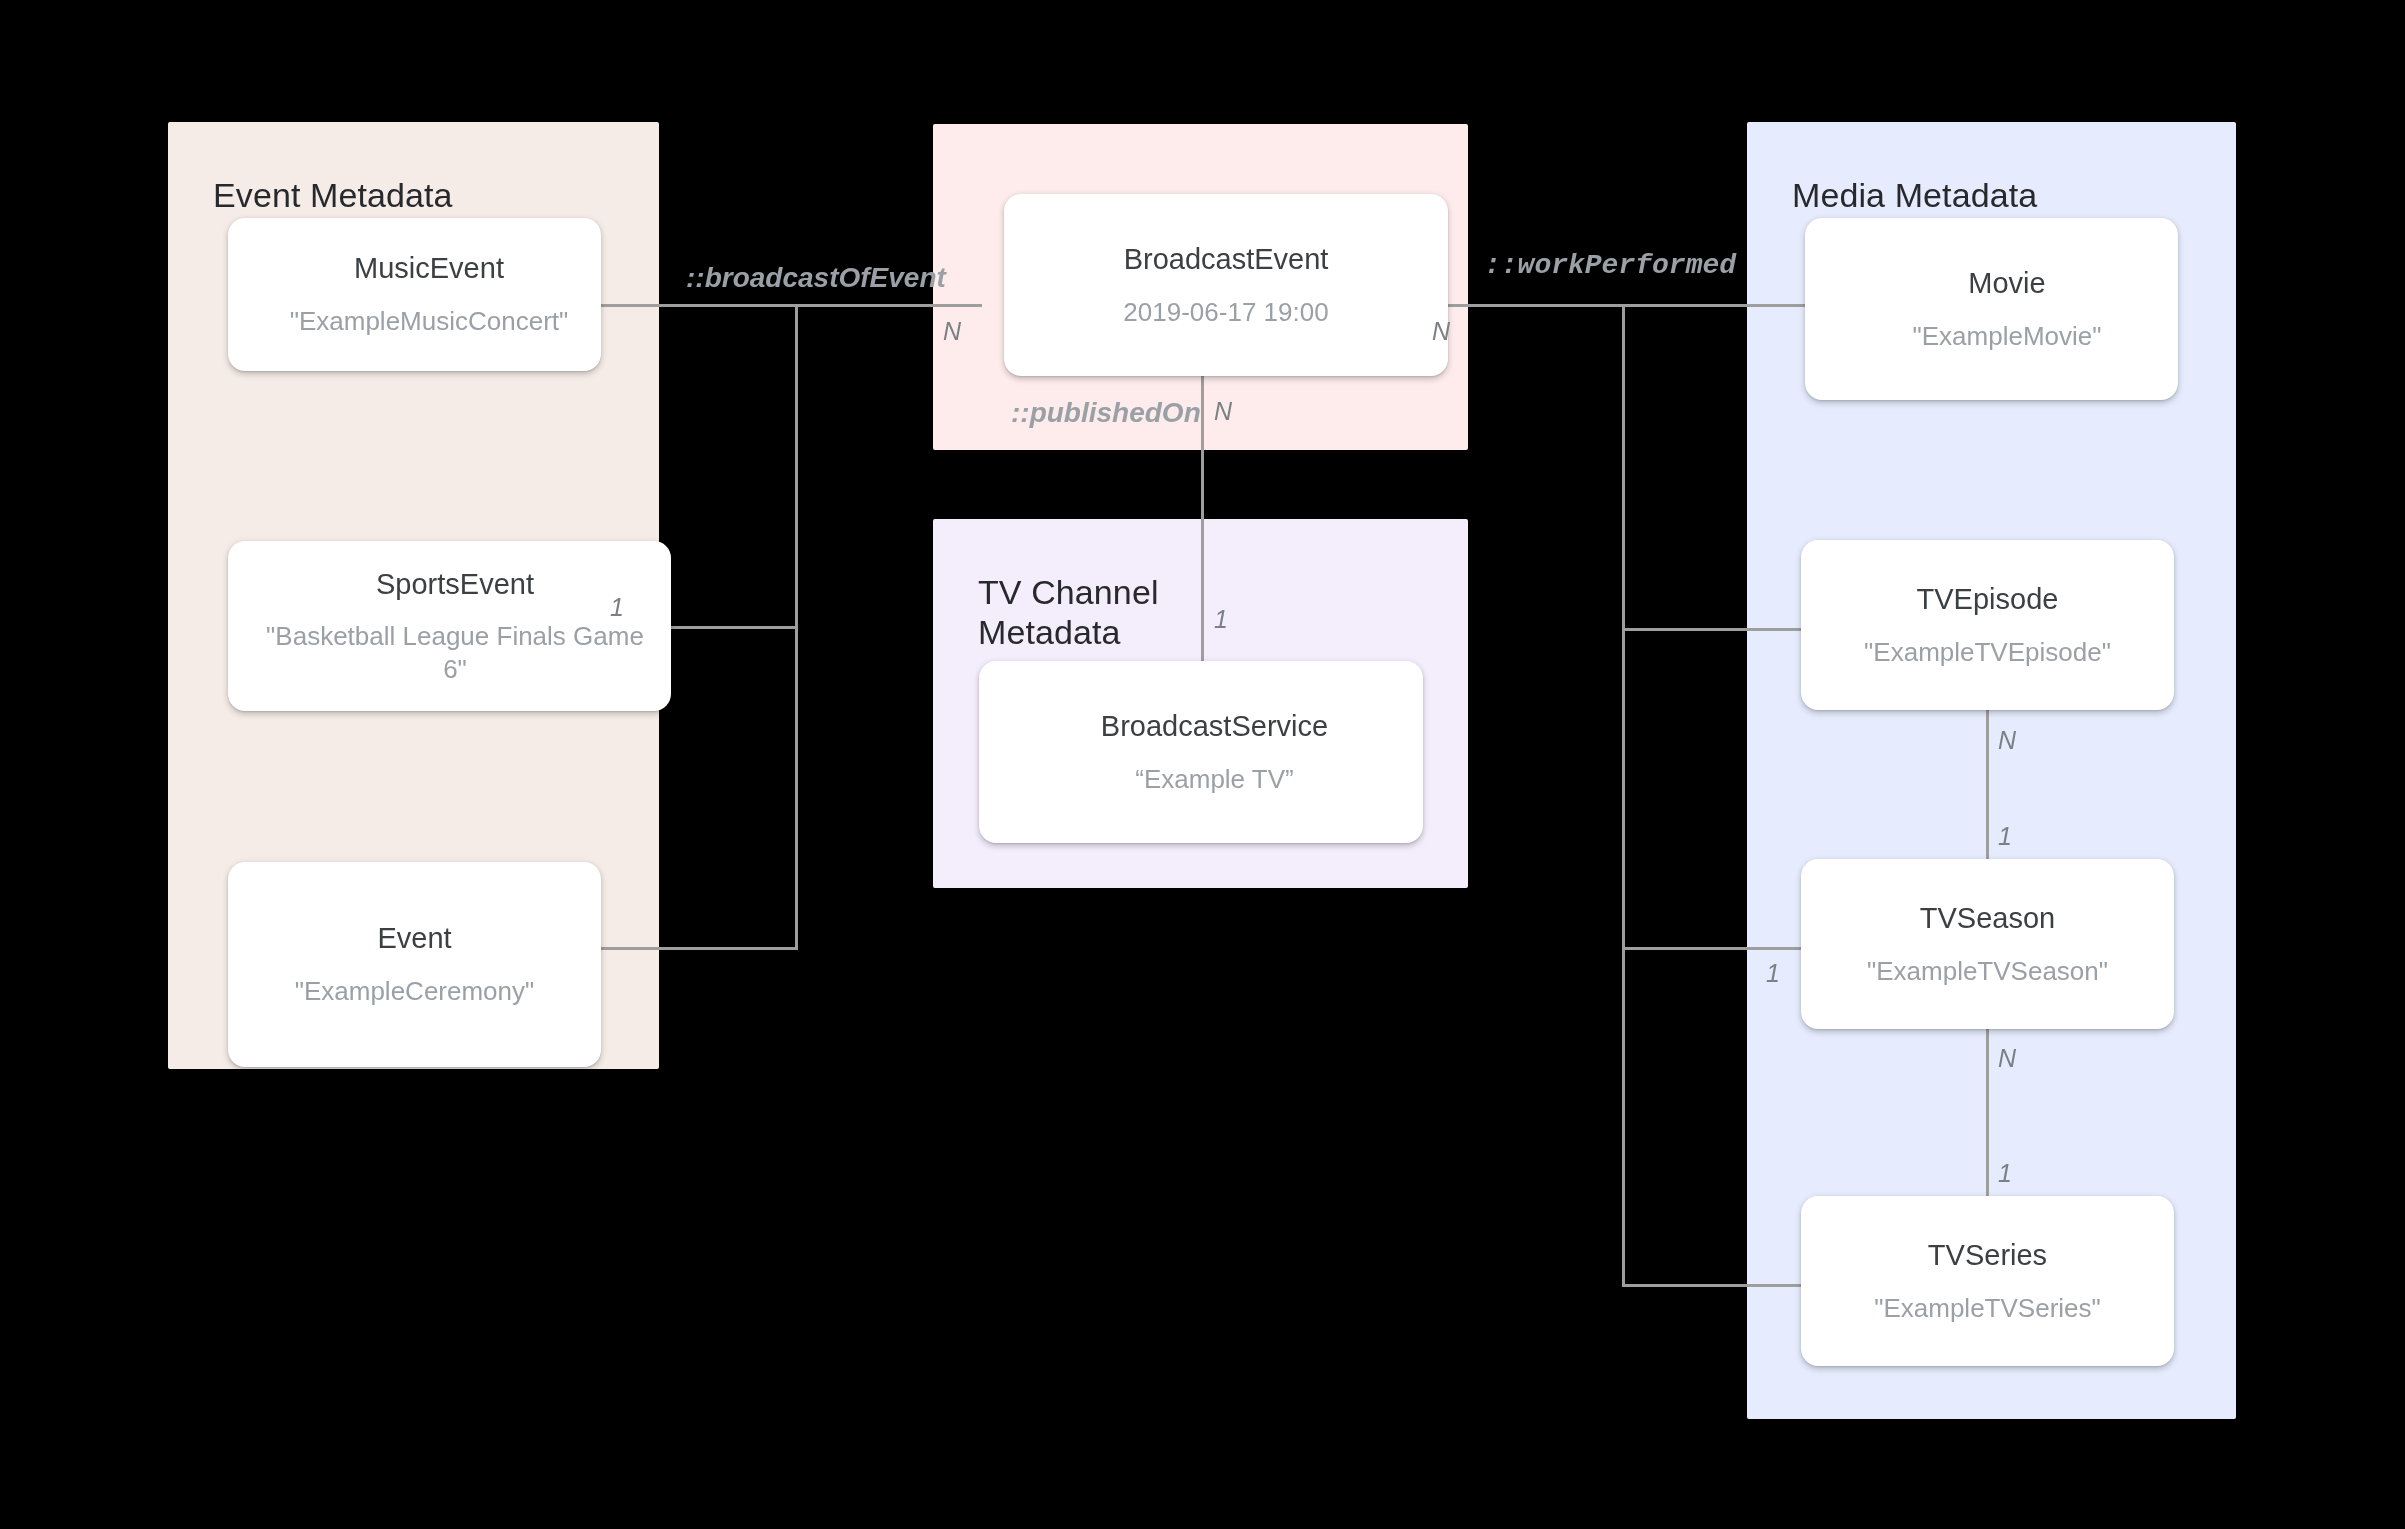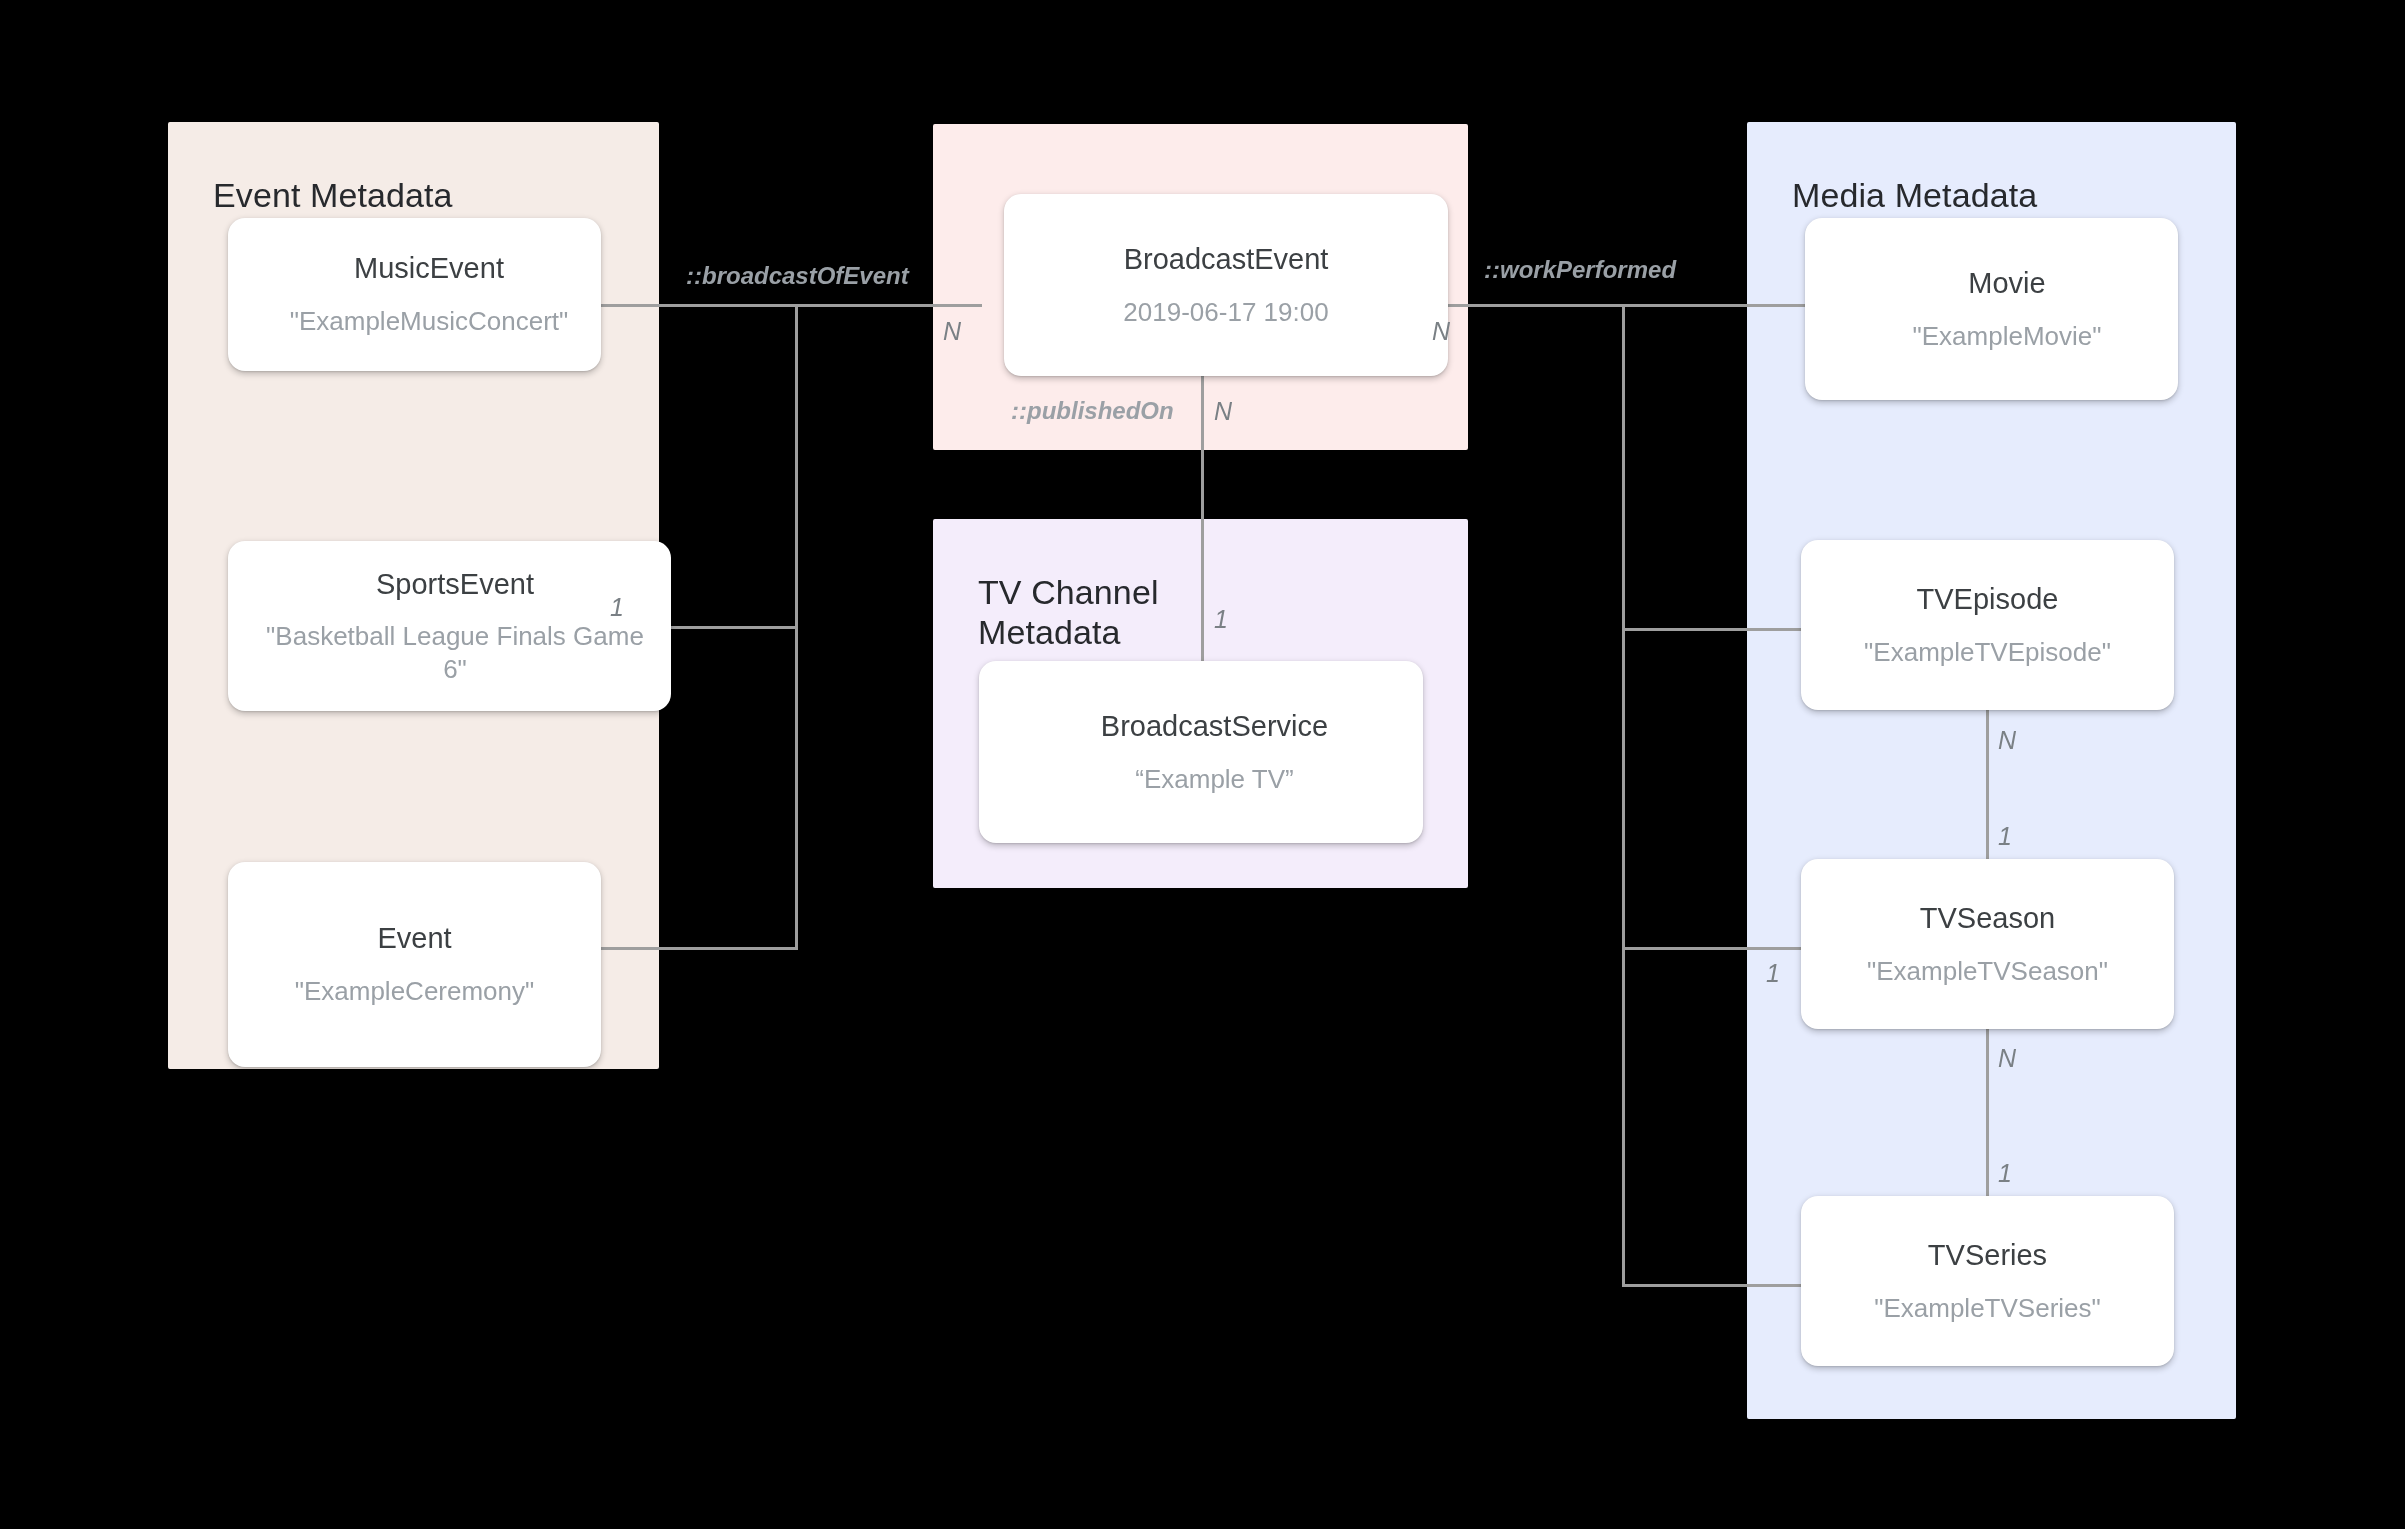--- a/index.html
+++ b/index.html
@@ -10,21 +10,21 @@
                font-weight:400;letter-spacing:0.1px;white-space:pre-line;margin-top:29px;}
   .node{position:absolute;background:#fff;border-radius:17px;
         box-shadow:0 2.9px 6.7px rgba(0,0,0,.22),0 1px 1.9px rgba(0,0,0,.12);
         display:flex;flex-direction:column;align-items:center;justify-content:center;
         text-align:center;padding:0 17px;box-sizing:border-box;}
   .node-title{color:#3c4043;font-size:29px;line-height:1.2;margin-bottom:19px;}
   .node-sub{color:#9aa0a6;font-size:26px;line-height:1.25;}
   .edge{position:absolute;background:#9e9e9e;}
   .edge.h{height:2.9px;}
   .edge.v{width:2.9px;}
-  .rel-label{position:absolute;color:#9aa0a6;font-size:24px;font-style:italic;
+  .rel-label{position:absolute;color:#9aa0a6;font-size:28px;font-style:italic;
              font-weight:700;white-space:nowrap;}
   .card{position:absolute;color:#7a8085;font-size:25px;font-style:italic;
         white-space:nowrap;}
 </style>
 </head>
 <body>
 
 <div id="stage">
     <div class="panel" style="left: 168px; top: 122px; width: 491px; height: 947px; background: rgb(245, 236, 231);"></div>
     <div class="panel-title" style="left: 213px; top: 146px;">Event Metadata</div>
@@ -78,21 +78,21 @@
     </div>
     <div class="node" style="left: 1801px; top: 859px; width: 373px; height: 170px;">
       <div class="node-title">TVSeason</div>
       <div class="node-sub">"ExampleTVSeason"</div>
     </div>
     <div class="node" style="left: 1801px; top: 1196px; width: 373px; height: 170px;">
       <div class="node-title">TVSeries</div>
       <div class="node-sub">"ExampleTVSeries"</div>
     </div>
     <div class="rel-label" style="left: 686px; top: 262px;">::broadcastOfEvent</div>
-    <div class="rel-label" style="left: 1484px; top: 256px;">::workPerformed</div>
+    <div class="rel-label" style="left: 1484px; top: 250px; font-family: Liberation Mono, monospace;">::workPerformed</div>
     <div class="rel-label" style="left: 1011px; top: 397px;">::publishedOn</div>
     <div class="card" style="left: 610px; top: 593px;">1</div>
     <div class="card" style="left: 943px; top: 317px;">N</div>
     <div class="card" style="left: 1432px; top: 317px;">N</div>
     <div class="card" style="left: 1214px; top: 397px;">N</div>
     <div class="card" style="left: 1214px; top: 605px;">1</div>
     <div class="card" style="left: 1998px; top: 726px;">N</div>
     <div class="card" style="left: 1998px; top: 822px;">1</div>
     <div class="card" style="left: 1766px; top: 959px;">1</div>
     <div class="card" style="left: 1998px; top: 1044px;">N</div>

